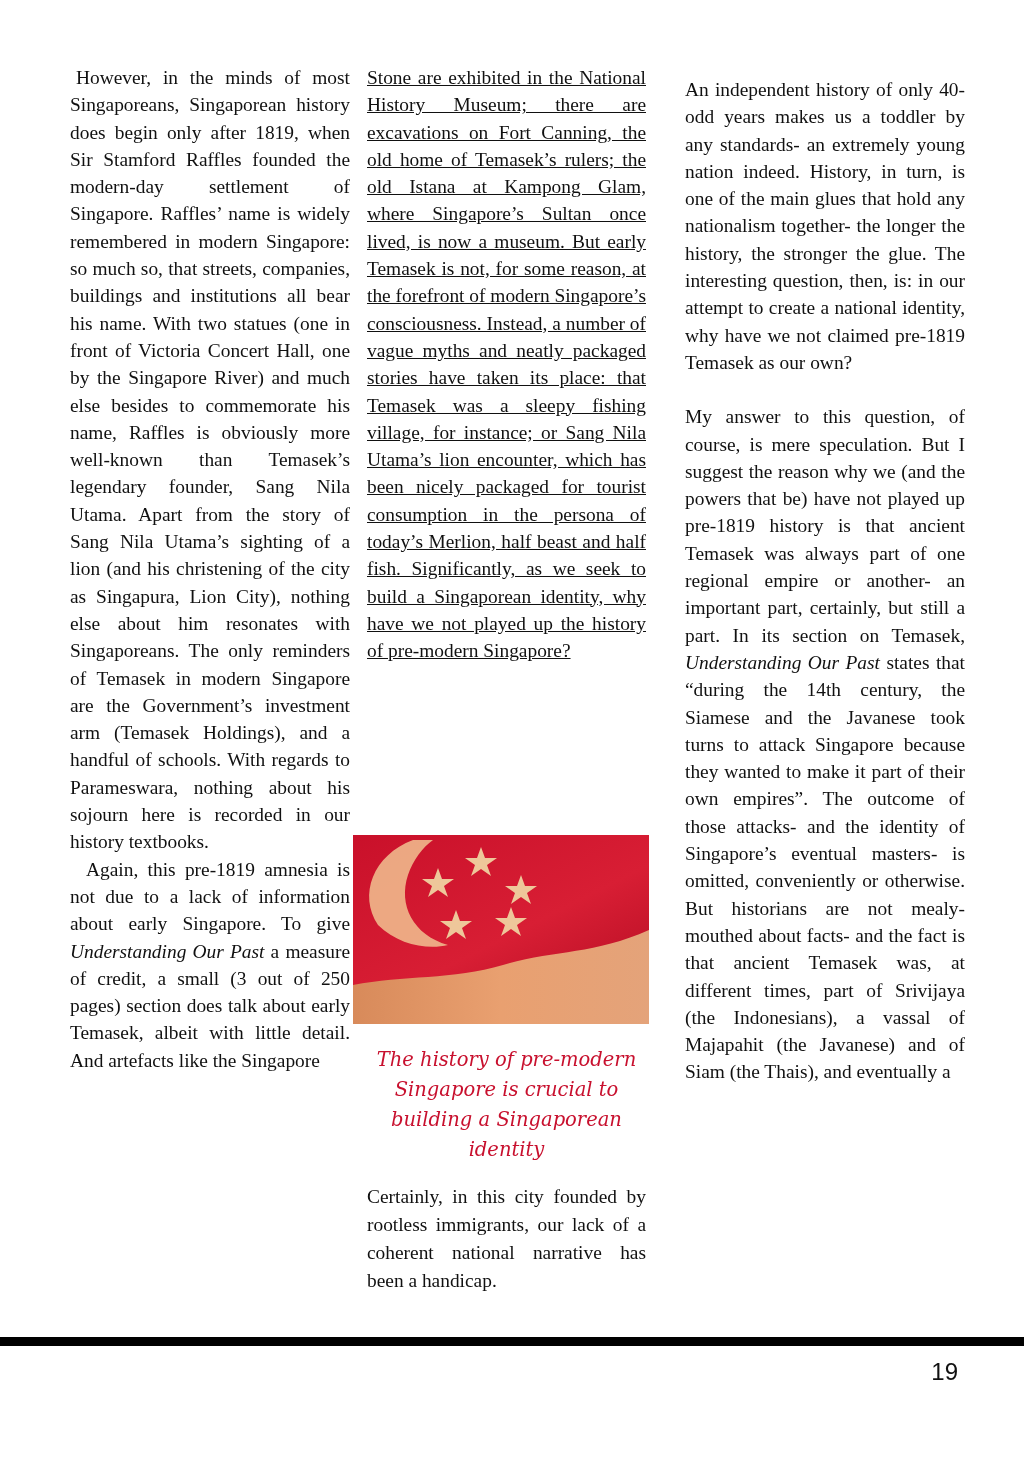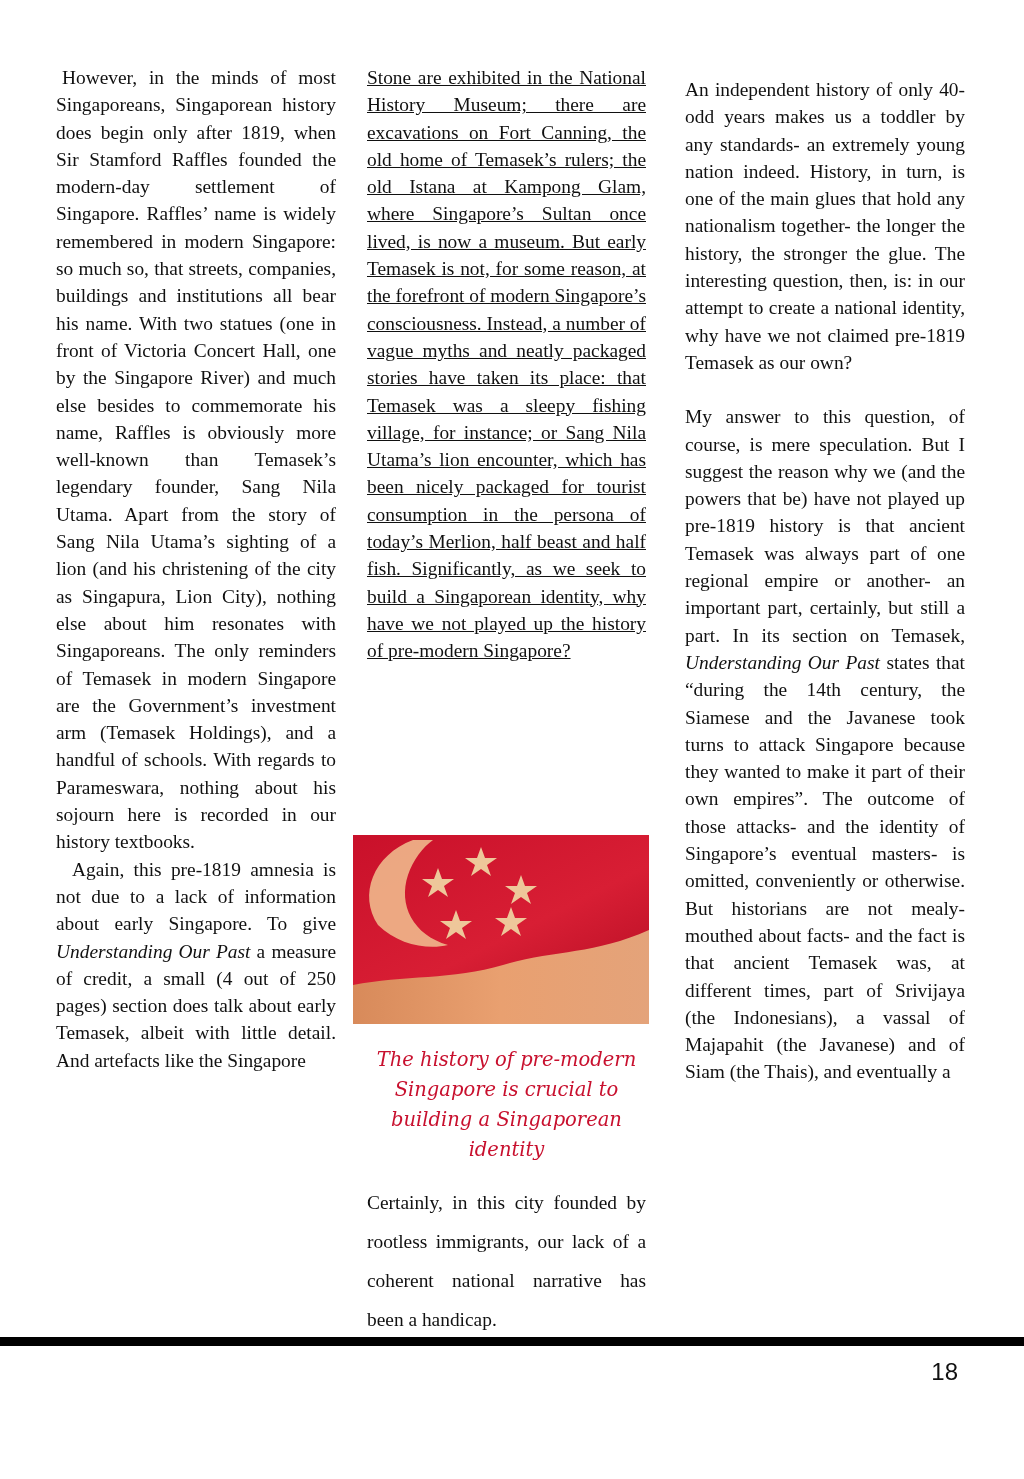--- a/index.html
+++ b/index.html
@@ -7,49 +7,49 @@
   .col {
     position: absolute;
     top: 64px;
     font-family: "Liberation Serif", serif;
     font-size: 19.4px;
     line-height: 27.3px;
     color: #111;
     text-align: justify;
   }
   .col p { margin: 0; }
-  #col1 { left: 56px; width: 280px; }
+  #col1 { left: 70px; width: 280px; }
   #col2 { left: 367px; width: 279px; text-decoration: underline; }
   #col3 { left: 685px; width: 280px; margin-top: 12px; }
   .indent { text-indent: 6px; }
   .indent2 { text-indent: 16px; }
   .gap { height: 27px; }
   em { font-style: italic; }
   .figure {
     position: absolute; left: 353px; top: 835px; width: 296px; height: 189px;
     overflow: hidden;
   }
   .caption {
     position: absolute; left: 367px; top: 1045px; width: 279px;
     font-family: "DejaVu Serif", serif; font-style: italic;
     font-size: 19.5px; line-height: 30px; color: #c8102e; text-align: center;
   }
   #col2b { position: absolute; left: 367px; top: 1183px; width: 279px;
-    font-family: "Liberation Serif", serif; font-size: 19.4px; line-height: 39px;
+    font-family: "Liberation Serif", serif; font-size: 19.4px; line-height: 28px;
     color: #111; text-align: justify; }
   .rule { position: absolute; left: 0; top: 1337px; width: 1024px; height: 9px; background: #000; }
   .pagenum { position: absolute; right: 66px; top: 1358px; font-family: "Liberation Sans", sans-serif;
     font-size: 24px; color: #111; }
 </style>
 </head>
 <body>
 
 <div id="col1" class="col">
   <p class="indent">However, in the minds of most Singaporeans, Singaporean history does begin only after 1819, when Sir Stamford Raffles founded the modern-day settlement of Singapore. Raffles’ name is widely remembered in modern Singapore: so much so, that streets, companies, buildings and institutions all bear his name. With two statues (one in front of Victoria Concert Hall, one by the Singapore River) and much else besides to commemorate his name, Raffles is obviously more well-known than Temasek’s legendary founder, Sang Nila Utama. Apart from the story of Sang Nila Utama’s sighting of a lion (and his christening of the city as Singapura, Lion City), nothing else about him resonates with Singaporeans. The only reminders of Temasek in modern Singapore are the Government’s investment arm (Temasek Holdings), and a handful of schools. With regards to Parameswara, nothing about his sojourn here is recorded in our history textbooks.</p>
-  <p class="indent2"><span>Again, this pre-1819 amnesia is not due to a lack of information about early Singapore. To give </span><em>Understanding Our Past</em><span> a measure of credit, a small (4 out of 250 pages) section does talk about early Temasek, albeit with little detail. And artefacts like the  Singapore</span></p>
+  <p class="indent2"><span>Again, this pre-1819 amnesia is not due to a lack of information about early Singapore. To give </span><em>Understanding Our Past</em><span> a measure of credit, a small (3 out of 250 pages) section does talk about early Temasek, albeit with little detail. And artefacts like the  Singapore</span></p>
 </div>
 
 <div id="col2" class="col">
   <p>Stone are exhibited in the National History Museum; there are excavations on Fort Canning, the old home of Temasek’s rulers; the old Istana at Kampong Glam, where Singapore’s Sultan once lived, is now a museum. But early Temasek is not, for some reason, at the forefront of modern Singapore’s consciousness. Instead, a number of vague myths and neatly packaged stories have taken its place: that Temasek was a sleepy fishing village, for instance; or Sang Nila Utama’s lion encounter, which has been nicely packaged for tourist consumption in the persona of today’s Merlion, half beast and half fish. Significantly, as we seek to build a Singaporean identity, why have we not played up the history of pre-modern Singapore?</p>
 </div>
 
 <div class="figure">
   <svg width="296" height="189" viewBox="0 0 296 189">
     <defs>
       <linearGradient id="rg" x1="0" y1="0" x2="1" y2="1">
@@ -82,13 +82,13 @@
   <p style="margin:0">Certainly, in this city founded by rootless immigrants, our lack of a coherent national narrative has been a handicap.</p>
 </div>
 
 <div id="col3" class="col">
   <p>An independent history of only 40-odd years makes us a toddler by any standards- an extremely young nation indeed. History, in turn, is one of the main glues that hold any nationalism together- the longer the history, the stronger the glue. The interesting question, then, is: in our attempt to create a national identity, why have we not claimed pre-1819 Temasek as our own?</p>
   <div class="gap"></div>
   <p><span>My answer to this question, of course, is mere speculation. But I suggest the reason why we (and the powers that be) have not played up pre-1819 history is that ancient Temasek was always part of one regional empire or another- an important part, certainly, but still a part. In its section on Temasek, </span><em>Understanding Our Past</em><span> states that “during the 14th century, the Siamese and the Javanese took turns to attack Singapore because they wanted to make it part of their own empires”. The outcome of those attacks- and the identity of Singapore’s eventual masters- is omitted, conveniently or otherwise. But historians are not mealy-mouthed about facts- and the fact is that ancient Temasek was, at different times, part of Srivijaya (the Indonesians), a vassal of Majapahit (the Javanese) and of Siam (the Thais), and eventually a</span></p>
 </div>
 
 <div class="rule"></div>
-<div class="pagenum">18</div>
+<div class="pagenum">19</div>
 
 </body></html>

